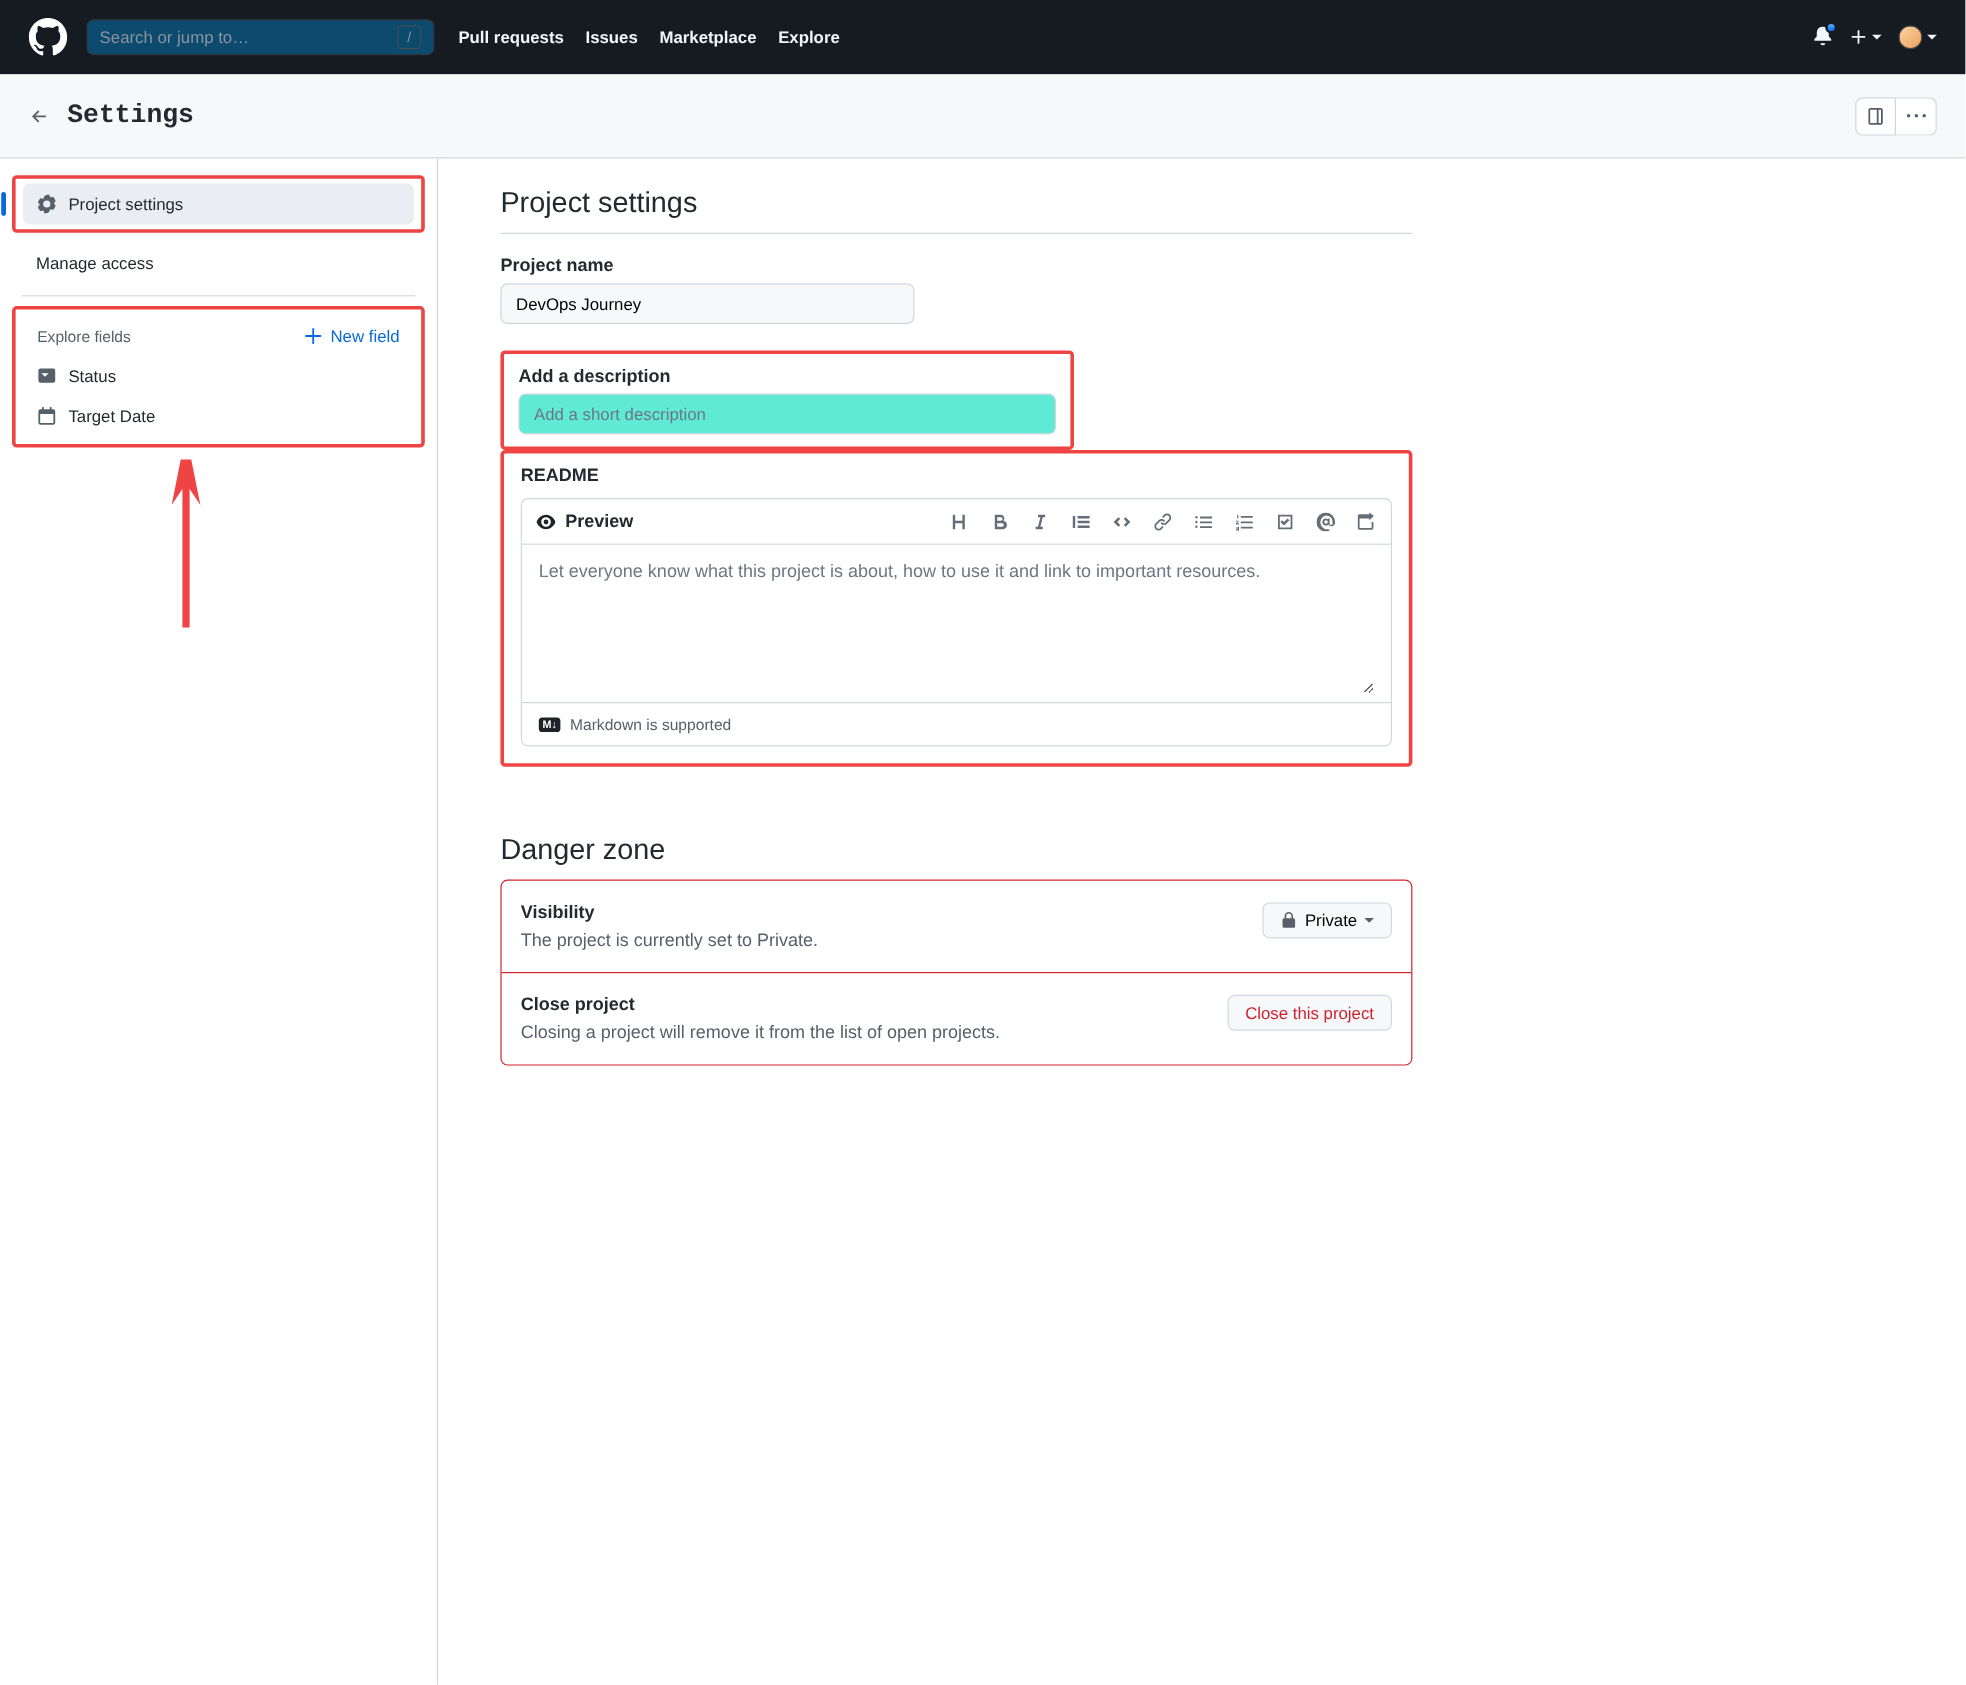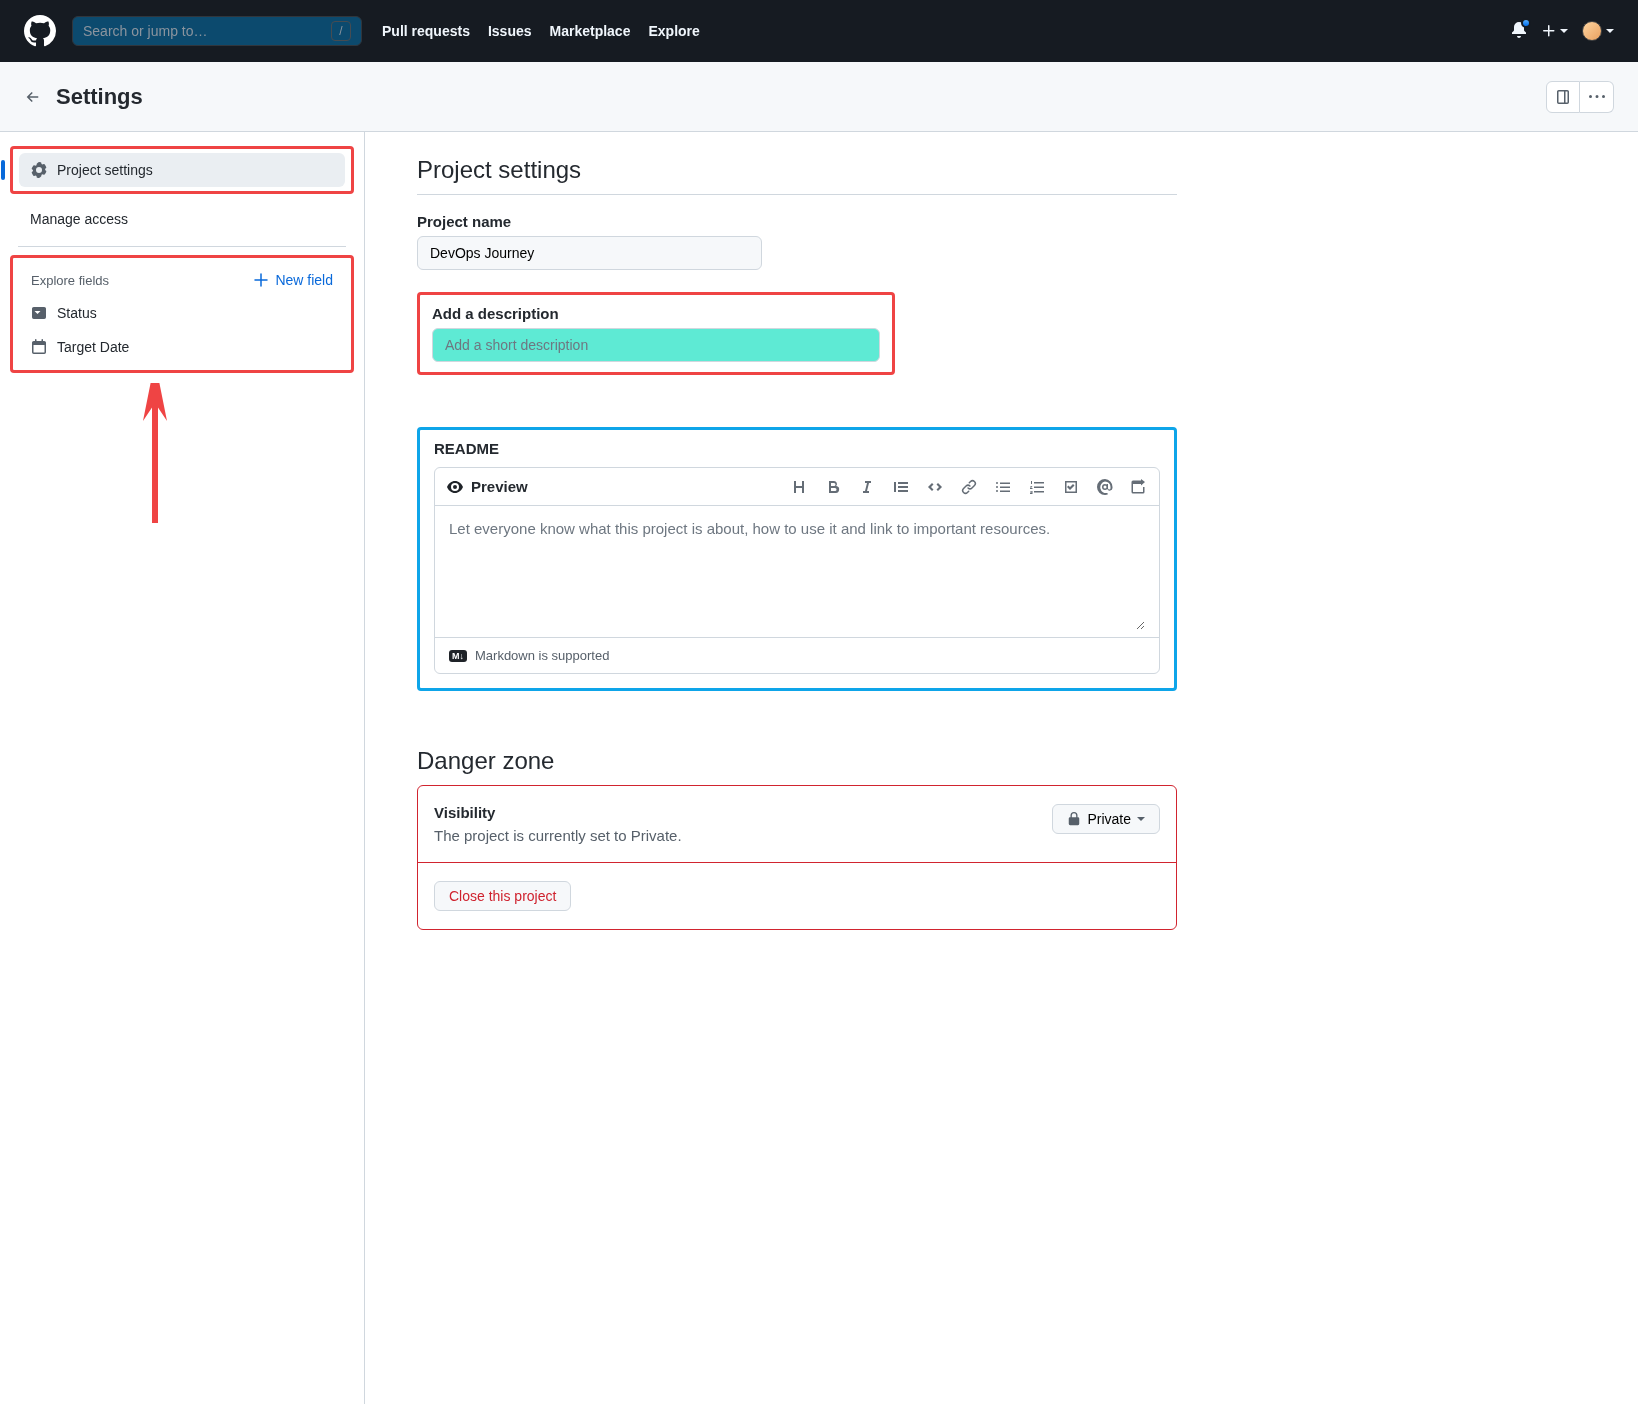--- a/index.html
+++ b/index.html
@@ -19,21 +19,21 @@
 .bell-wrap { position: relative; }
 .bell-wrap svg { width: 16px; height: 16px; fill: #f0f6fc; }
 .bell-dot { position: absolute; top: -4px; right: -4px; width: 10px; height: 10px; background: linear-gradient(#54aeff,#006eed); border-radius: 50%; border: 2px solid #161b22; }
 .plus-caret { display: flex; align-items: center; gap: 3px; color: #f0f6fc; }
 .plus-caret svg { fill: #f0f6fc; }
 .avatar { width: 20px; height: 20px; border-radius: 50%; background: linear-gradient(135deg,#ffd5a0,#e8a05f); border: 1px solid #444; }
 .avcaret { display: flex; align-items: center; gap: 4px; }
 .caret-down { width: 0; height: 0; border-left: 4px solid transparent; border-right: 4px solid transparent; border-top: 4px solid #f0f6fc; }
 
 
-.subhead { background: #f6f8fa; height: 70px; border-bottom: 1px solid #d0d7de; display: flex; align-items: center; padding: 0 24px; }
+.subhead { background: #f6f8fa; height: 70px; border-bottom: 1px solid #d0d7de; display: flex; align-items: center; padding: 0 24px; font-family: Liberation Mono, monospace; }
 .back-arrow { width: 18px; height: 18px; margin-right: 14px; }
 .back-arrow svg { width: 18px; height: 18px; fill: none; stroke: #57606a; stroke-width: 2; }
 .subhead h1 { font-size: 22px; font-weight: 600; }
 .subhead-right { margin-left: auto; display: flex; }
 .sh-btn { width: 34px; height: 32px; display: flex; align-items: center; justify-content: center; border: 1px solid #d0d7de; background: #fff; }
 .sh-btn:first-child { border-top-left-radius: 6px; border-bottom-left-radius: 6px; }
 .sh-btn:last-child { border-top-right-radius: 6px; border-bottom-right-radius: 6px; border-left: none; }
 .sh-btn svg { width: 16px; height: 16px; fill: #57606a; }
 
 
@@ -62,21 +62,21 @@
 .main { flex: 1; padding: 24px 18px 40px 52px; max-width: 830px; }
 .main h2 { font-size: 24px; font-weight: 400; margin-bottom: 10px; }
 .main hr { border: none; border-top: 1px solid #d0d7de; margin-bottom: 18px; }
 .field-label { font-weight: 600; margin-bottom: 6px; font-size: 15px; }
 .text-input { width: 345px; height: 34px; border: 1px solid #d0d7de; border-radius: 6px; padding: 0 12px; font-size: 14px; background: #f6f8fa; }
 
 .hl-desc { border: 3px solid #ef4444; border-radius: 4px; padding: 10px 12px; margin-top: 22px; width: 478px; }
 .desc-input { width: 100%; height: 34px; border: 1px solid #d0d7de; border-radius: 6px; padding: 0 12px; font-size: 14px; background: #5eead4; }
 .desc-input::placeholder { color: #6e7781; }
 
-.hl-readme { border: 3px solid #0ea5e9; border-radius: 4px; padding: 10px 14px 14px; margin-top: 52px; }
+.hl-readme { border: 3px solid #ef4444; border-radius: 4px; padding: 10px 14px 14px; }
 .readme-label { font-weight: 600; margin-bottom: 10px; font-size: 15px; }
 .readme-box { border: 1px solid #d0d7de; border-radius: 6px; }
 .readme-toolbar { display: flex; align-items: center; padding: 10px 12px; border-bottom: 1px solid #d0d7de; }
 .preview-tab { display: flex; align-items: center; gap: 8px; font-weight: 600; font-size: 15px; }
 .preview-tab svg { width: 16px; height: 16px; fill: #1f2328; }
 .tb-spacer { flex: 1; }
 .tb-group { display: flex; gap: 18px; margin-left: 18px; align-items: center; }
 .tb-icon { width: 16px; height: 16px; fill: #656d76; cursor: pointer; }
 .readme-body { padding: 14px 14px 4px; }
 .readme-ta { width: 100%; height: 110px; border: none; resize: vertical; font-size: 15px; font-family: inherit; outline: none; color: #57606a; }
@@ -294,19 +294,23 @@
         </div>
         <button class="btn">
           <svg viewBox="0 0 16 16">
               <path d="M4 6V4a4 4 0 118 0v2h.5A1.5 1.5 0 0114 7.5v6a1.5 1.5 0 01-1.5 1.5h-9A1.5 1.5 0 012 13.5v-6A1.5 1.5 0 013.5 6H4zm1.5 0h5V4a2.5 2.5 0 00-5 0v2z"></path>
             </svg>
           <span>Private</span>
           <span class="caret-down" style="border-top-color:#57606a"></span>
         </button>
       </div>
       <div class="danger-row">
+        <div>
+          <div class="danger-title">Close project</div>
+          <div class="danger-text">Closing a project will remove it from the list of open projects.</div>
+        </div>
         <button class="btn btn-danger">
           <span>Close this project</span>
         </button>
       </div>
     </div>
   </main>
 </div>
 
 </body></html>

